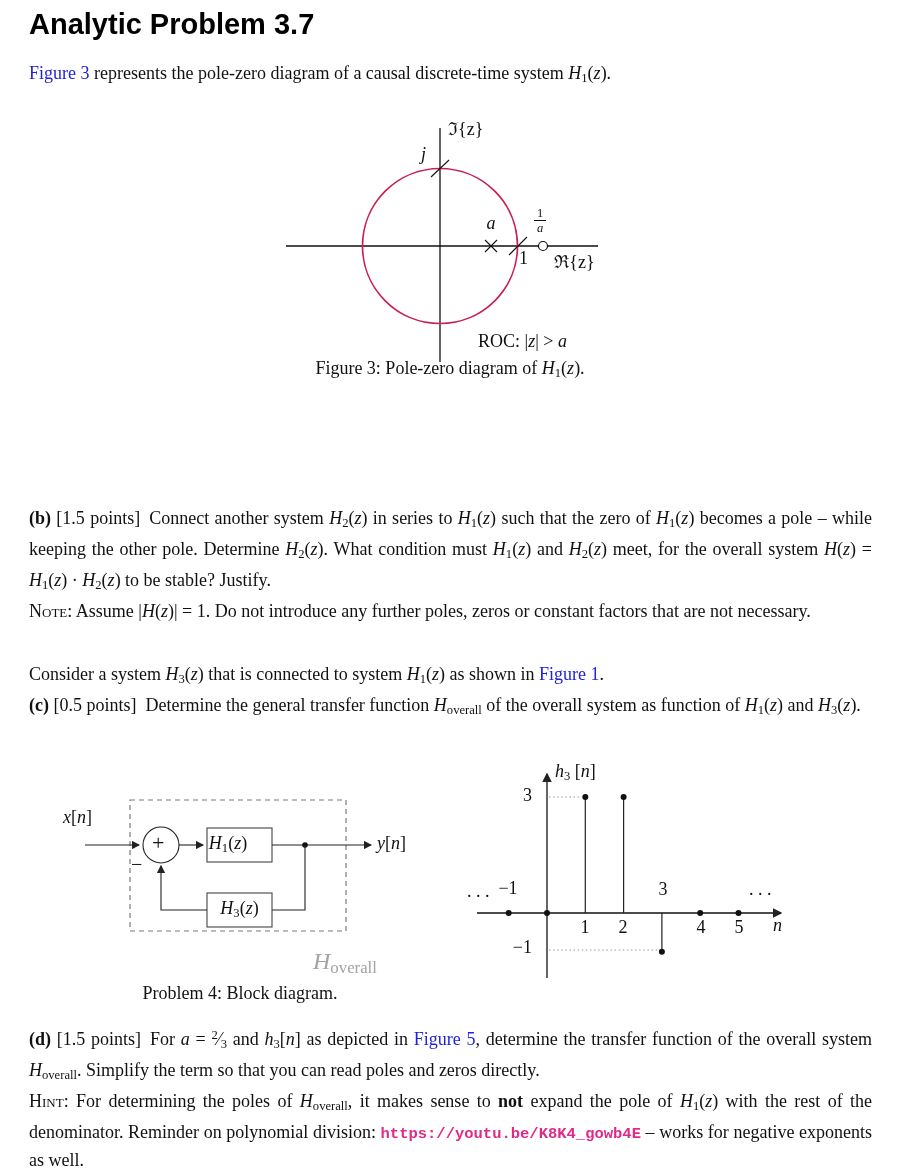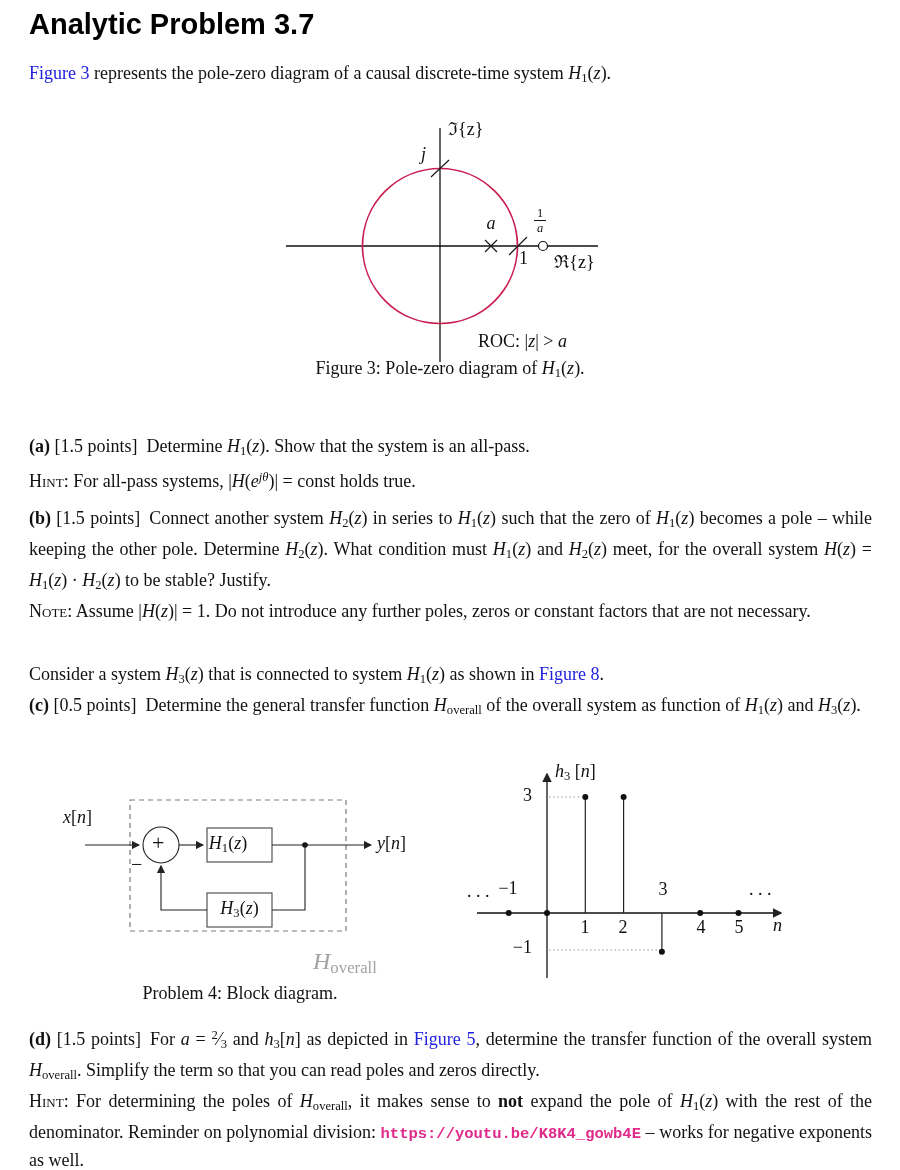--- a/index.html
+++ b/index.html
@@ -69,23 +69,22 @@
     <div class="lbl" style="left:241px;top:131px">1</div>
     <div class="vfrac" style="left:256px;top:88px">
       <span class="num">1</span>
       <span class="den">a</span>
     </div>
     <div class="lbl" style="left:276px;top:135px">ℜ{z}</div>
     <div class="lbl" style="left:200px;top:214px">ROC: |<i>z</i>| &gt; <i>a</i></div>
   </div>
   <div class="caption" style="left:0;top:356px;width:900px">Figure 3: Pole-zero diagram of <i>H</i><sub>1</sub>(<i>z</i>).</div>
 
-  <div class="para" style="top:433px"><b>(a)</b> [1.5 points] Determine <i>H</i><sub>1</sub>(<i>z</i>). Show that the system is an all-pass.<br><span class="sc">Hint</span>: For all-pass systems, |<i>H</i>(<i>e</i><sup><i>jθ</i></sup>)| = const holds true.</div>
   <div class="para just" style="top:505px"><b>(b)</b> [1.5 points] Connect another system <i>H</i><sub>2</sub>(<i>z</i>) in series to <i>H</i><sub>1</sub>(<i>z</i>) such that the zero of <i>H</i><sub>1</sub>(<i>z</i>) becomes a pole – while keeping the other pole. Determine <i>H</i><sub>2</sub>(<i>z</i>). What condition must <i>H</i><sub>1</sub>(<i>z</i>) and <i>H</i><sub>2</sub>(<i>z</i>) meet, for the overall system <i>H</i>(<i>z</i>) = <i>H</i><sub>1</sub>(<i>z</i>) · <i>H</i><sub>2</sub>(<i>z</i>) to be stable? Justify.<br><span class="sc">Note</span>: Assume |<i>H</i>(<i>z</i>)| = 1. Do not introduce any further poles, zeros or constant factors that are not necessary.</div>
-  <div class="para" style="top:661px">Consider a system <i>H</i><sub>3</sub>(<i>z</i>) that is connected to system <i>H</i><sub>1</sub>(<i>z</i>) as shown in <span class="ref">Figure 8</span>.</div>
+  <div class="para" style="top:661px">Consider a system <i>H</i><sub>3</sub>(<i>z</i>) that is connected to system <i>H</i><sub>1</sub>(<i>z</i>) as shown in <span class="ref">Figure 1</span>.</div>
   <div class="para just" style="top:692px"><b>(c)</b> [0.5 points] Determine the general transfer function <i>H</i><sub>overall</sub> of the overall system as function of <i>H</i><sub>1</sub>(<i>z</i>) and <i>H</i><sub>3</sub>(<i>z</i>).</div>
 
   <div class="fig" style="left:55px;top:770px;width:365px;height:195px">
     <svg width="365" height="195">
       <rect class="dashbox" x="75" y="10" width="216" height="131"></rect>
       <line class="bd" x1="30" y1="55" x2="84" y2="55" marker-end="url(#arr)"></line>
       <circle class="bd" cx="106" cy="55" r="18"></circle>
       <line class="bd" x1="124" y1="55" x2="148" y2="55" marker-end="url(#arr)"></line>
       <rect class="bdbox" x="152" y="38" width="65" height="34"></rect>
       <line class="bd" x1="217" y1="55" x2="316" y2="55" marker-end="url(#arr)"></line>

